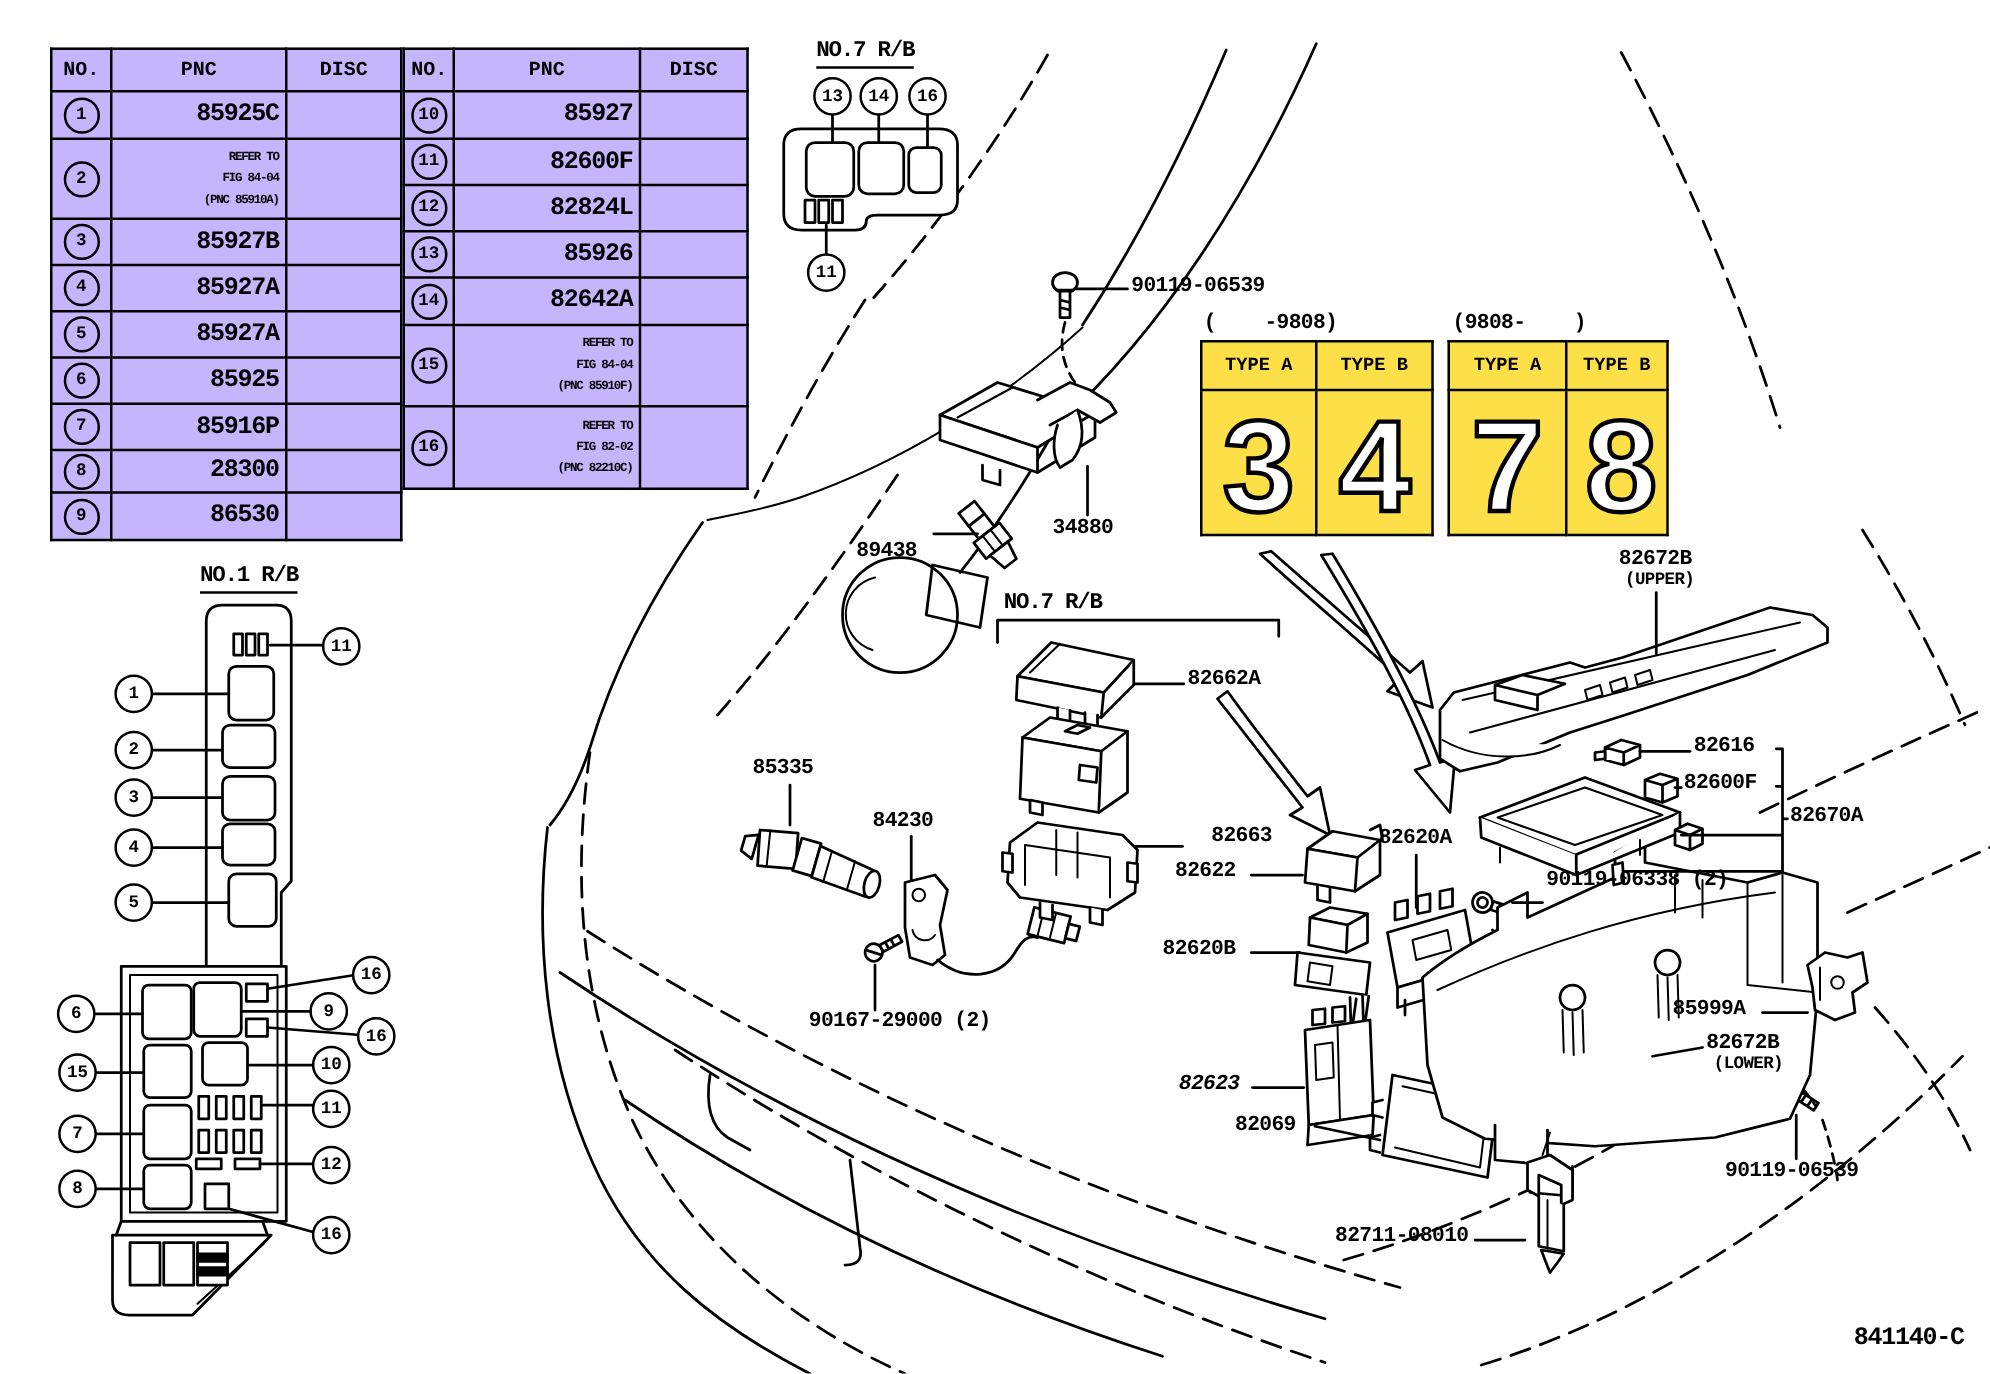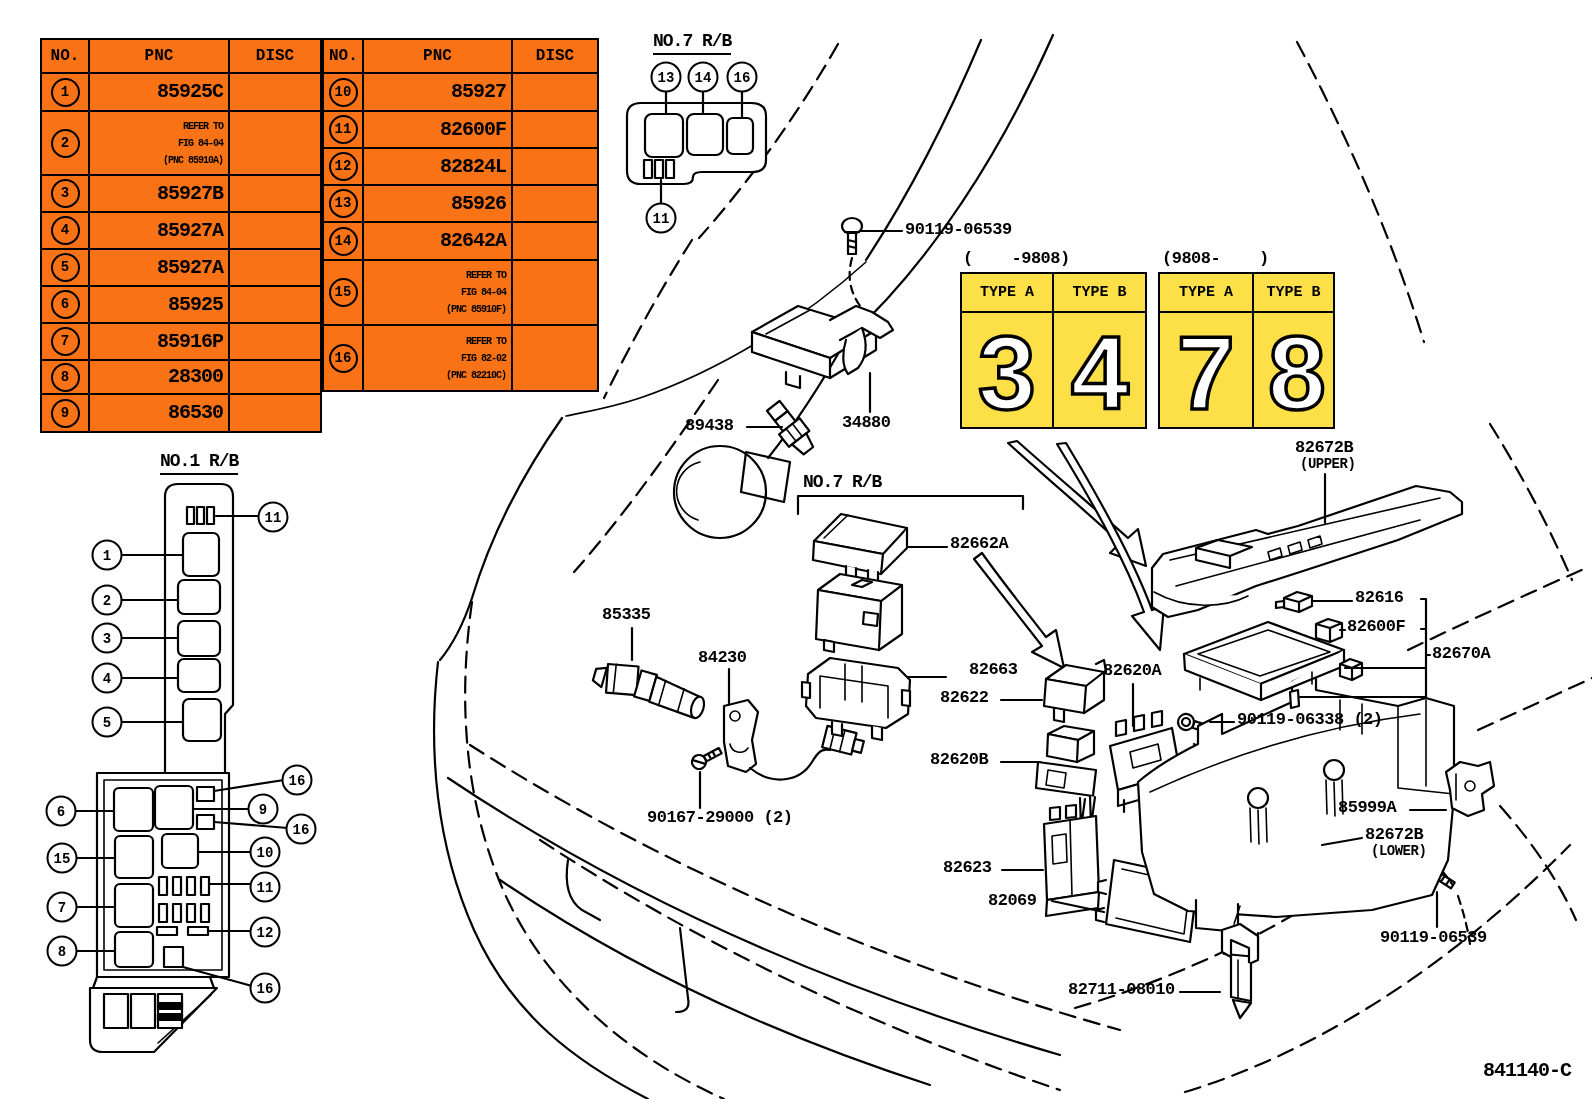--- a/index.html
+++ b/index.html
@@ -15,21 +15,21 @@
   .plabel.small { font-size:14px; }
   .rb { position:absolute; font:bold 18px/1 "Liberation Mono",monospace; letter-spacing:-1px;
         border-bottom:2.5px solid #000; padding-bottom:3px; }
   .rb.nb { border-bottom:none; }
   .footer { position:absolute; font:bold 20px/1 "Liberation Mono",monospace; letter-spacing:-1px; }
 
   .co { position:absolute; width:27px; height:27px; border:2.5px solid #000; border-radius:50%;
         background:#fff; display:flex; align-items:center; justify-content:center;
         font:bold 14px "Liberation Mono",monospace; transform:translate(-50%,-50%); z-index:5; }
 
-  .ptable { position:absolute; border-collapse:collapse; table-layout:fixed; background:#f97316; z-index:4; }
+  .ptable { position:absolute; border-collapse:collapse; table-layout:fixed; background:#c4b5fd; z-index:4; }
   .ptable th, .ptable td { border:2.5px solid #000; padding:0 5px; vertical-align:middle; overflow:hidden;text-align:right; }
   .ptable th { font:bold 16px "Liberation Mono",monospace; text-align:center; }
   .ptable td.no { text-align:center; padding:0; }
   .tco { display:inline-block; width:25px; height:25px; border:2.5px solid #000; border-radius:50%;
          font:bold 14px/25px "Liberation Mono",monospace; text-align:center; }
   .ptable td.pnc { font:bold 20px/1.1 "Liberation Mono",monospace; white-space:pre-line; letter-spacing:-1px; }
   .ptable tr.multi td.pnc { font-size:10px; line-height:17px; }
 
   .ttbl { position:absolute; border-collapse:collapse; table-layout:fixed; background:#fde047; z-index:4; }
   .ttbl th, .ttbl td { border:2.5px solid #000; text-align:center; padding:0; }
@@ -504,40 +504,40 @@
           </td>
     </tr>
   </tbody>
     </table>
 
   <span class="rb" style="left:653px; top:32px;">NO.7 R/B</span>
   <span class="rb" style="left:160px; top:452px;">NO.1 R/B</span>
   <span class="rb nb" style="left:803px; top:473px;">NO.7 R/B</span>
 
   <span class="plabel" style="left:905px; top:221px;">90119-06539</span>
-  <span class="plabel" style="left:685px; top:417px;font-family:Liberation Mono, monospace;">89438</span>
+  <span class="plabel" style="left:685px; top:433px;font-family:Liberation Mono, monospace;">89438</span>
   <span class="plabel" style="left:842px; top:414px;">34880</span>
   <span class="plabel" style="left:1295px; top:439px;">82672B</span>
   <span class="plabel small" style="left:1300px; top:457px;">(UPPER)</span>
   <span class="plabel" style="left:950px; top:535px;">82662A</span>
   <span class="plabel" style="left:602px; top:606px;">85335</span>
   <span class="plabel" style="left:698px; top:649px;">84230</span>
   <span class="plabel" style="left:950px; top:661px;margin-left:19px;">82663</span>
   <span class="plabel" style="left:940px; top:689px;">82622</span>
   <span class="plabel" style="left:1103px; top:662px;">82620A</span>
   <span class="plabel" style="left:1355px; top:589px;">82616</span>
   <span class="plabel" style="left:1347px; top:618px;">82600F</span>
   <span class="plabel" style="left:1432px; top:645px;">82670A</span>
-  <span class="plabel" style="left:1237px; top:711px;font-family:Liberation Mono, monospace;">90119-06338 (2)</span>
+  <span class="plabel" style="left:1237px; top:696px;font-family:Liberation Mono, monospace;">90119-06338 (2)</span>
   <span class="plabel" style="left:930px; top:751px;">82620B</span>
   <span class="plabel" style="left:647px; top:809px;">90167-29000 (2)</span>
   <span class="plabel" style="left:1338px; top:799px;">85999A</span>
   <span class="plabel" style="left:1365px; top:826px;">82672B</span>
   <span class="plabel small" style="left:1371px; top:844px;">(LOWER)</span>
-  <span class="plabel" style="left:943px; top:859px;">82623</span>
+  <span class="plabel" style="left:943px; top:859px;font-style:italic;">82623</span>
   <span class="plabel" style="left:988px; top:892px;">82069</span>
   <span class="plabel" style="left:1380px; top:929px;">90119-06539</span>
   <span class="plabel" style="left:1068px; top:981px;">82711-08010</span>
   <span class="footer" style="left:1483px; top:1061px;">841140-C</span>
 
   <div class="co" style="left:666px; top:77px;">13</div>
   <div class="co" style="left:703px; top:77px;">14</div>
   <div class="co" style="left:742px; top:77px;">16</div>
   <div class="co" style="left:661px; top:218px;">11</div>
 

